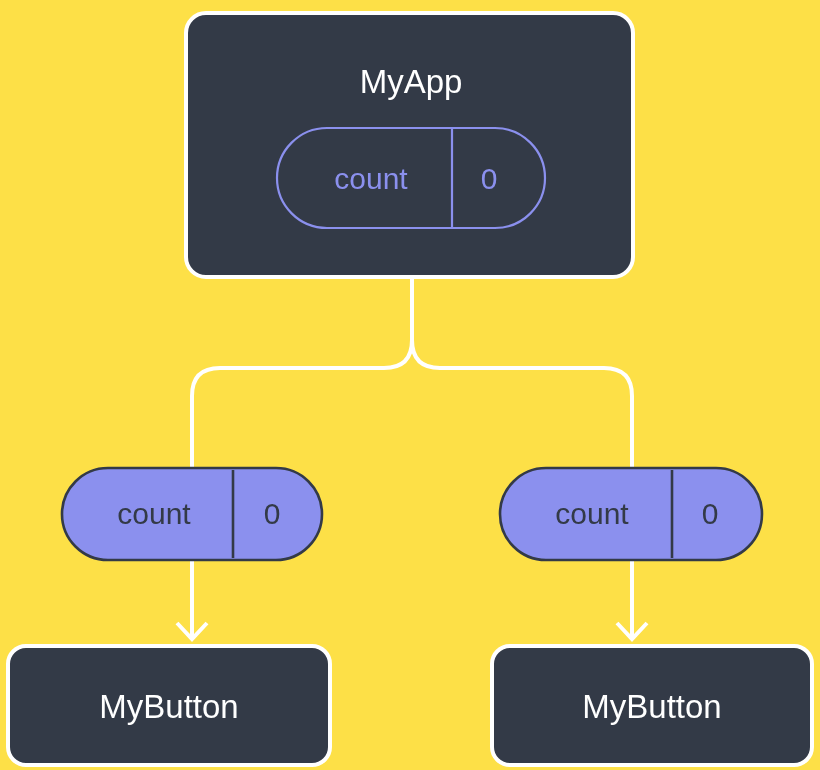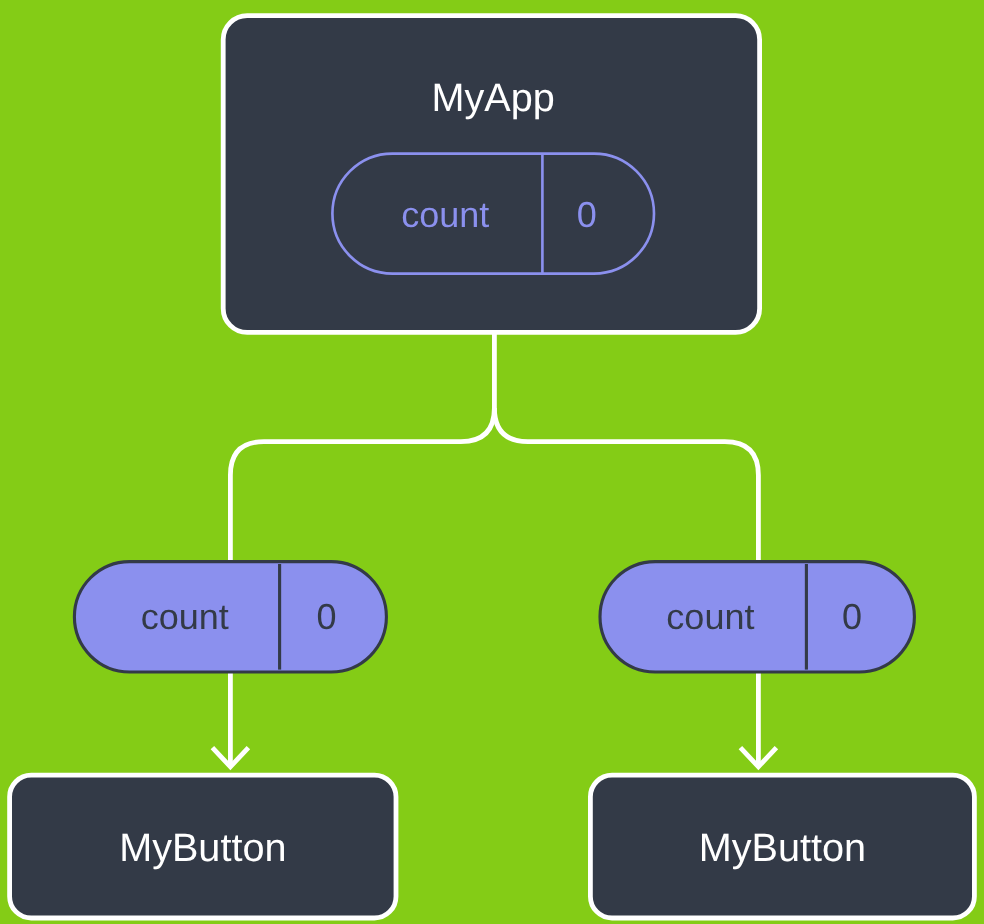--- a/index.html
+++ b/index.html
@@ -11,21 +11,21 @@
     width: 820px;
     height: 770px;
     overflow: hidden;
     font-family: "Liberation Sans", sans-serif;
     background: #4a656c;
   }
   #diagram-root {
     position: relative;
     width: 820px;
     height: 770px;
-    background: #84cc16;
+    background: #fde047;
   }
   svg.diagram-canvas {
     position: absolute;
     top: 0;
     left: 0;
     width: 820px;
     height: 770px;
     display: block;
   }
   

